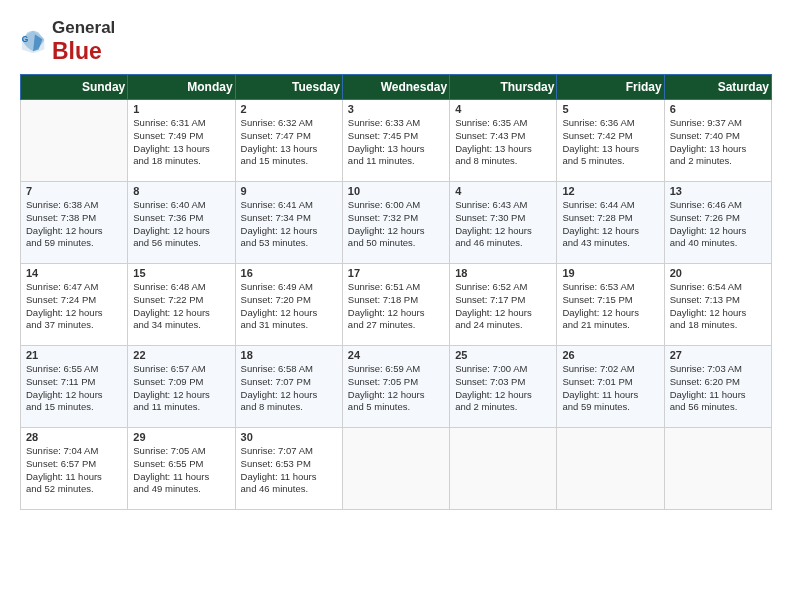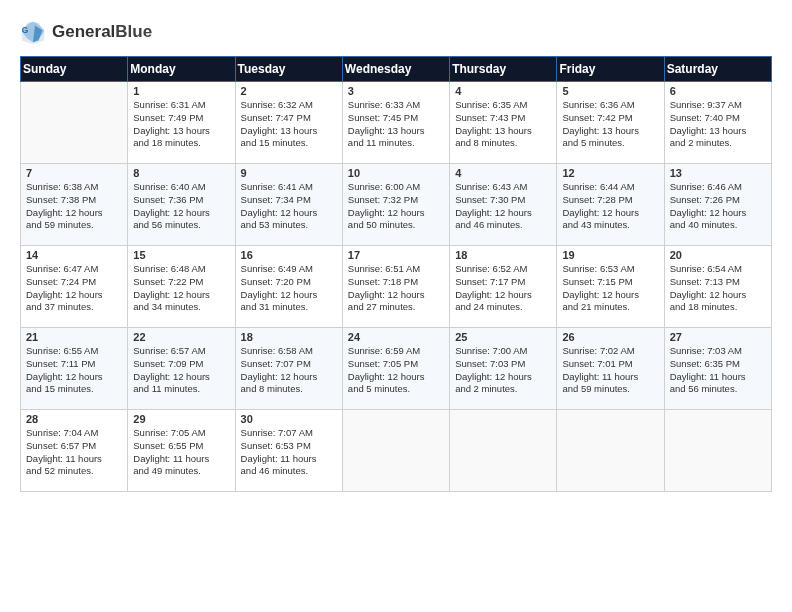--- a/index.html
+++ b/index.html
@@ -44,23 +44,23 @@
     .location {
       font-size: 14px;
       color: #555;
     }
     table {
       width: 100%;
       border-collapse: collapse;
       table-layout: fixed;
     }
     thead tr th {
-      background-color: #0f172a;
+      background-color: #14532d;
       color: white;
-      text-align: left;
+      text-align: right;
       font-size: 12px;
       font-weight: bold;
       padding: 5px 2px;
       border: 1px solid #2e6aad;
     }
     tbody tr td {
       vertical-align: top;
       border: 1px solid #d0d0d0;
       padding: 3px 5px;
       font-size: 9.5px;
@@ -93,23 +93,23 @@
 <div class="page">
   <div class="header">
     <div class="logo">
       <svg class="logo-icon" viewBox="0 0 30 30" xmlns="http://www.w3.org/2000/svg">
         <polygon points="14,4 26,12 26,24 14,28 2,24 2,12" fill="#1a6fb5" opacity="0.15"></polygon>
         <polygon points="14,4 26,12 20,28 14,28 8,28 2,12" fill="none"></polygon>
         <path d="M8 6 Q14 2 20 6 L26 14 Q22 22 14 26 Q6 22 2 14 Z" fill="#1a6fb5" opacity="0.3"></path>
         <path d="M16 8 L24 13 L20 24 L14 26" fill="#1a6fb5" opacity="0.6"></path>
         <text x="2" y="16" font-size="9" fill="#1a6fb5" font-weight="bold">G</text>
       </svg>
-      <div style="display:flex;flex-direction:row;line-height:1.15;">
+      <div style="display:flex;flex-direction:column;line-height:1.15;">
         <div style="font-size:17px;font-weight:bold;color:#333;">General</div>
-        <div style="font-size:17px;font-weight:bold;color:#404040;">Blue</div>
+        <div style="font-size:23px;font-weight:bold;color:#b91c1c;">Blue</div>
       </div>
     </div>
     <div class="title-block">
       <div class="month-title"></div>
       <div class="location"></div>
     </div>
   </div>
 
   <table>
     <thead>
@@ -310,21 +310,21 @@
           <td>
             <span class="day-num">26</span>
             <span class="cell-line">Sunrise: 7:02 AM</span>
             <span class="cell-line">Sunset: 7:01 PM</span>
             <span class="cell-line">Daylight: 11 hours</span>
             <span class="cell-line">and 59 minutes.</span>
           </td>
           <td>
             <span class="day-num">27</span>
             <span class="cell-line">Sunrise: 7:03 AM</span>
-            <span class="cell-line">Sunset: 6:35 PM</span>
+            <span class="cell-line">Sunset: 6:20 PM</span>
             <span class="cell-line">Daylight: 11 hours</span>
             <span class="cell-line">and 56 minutes.</span>
           </td>
         </tr>
         <tr>
           <td>
             <span class="day-num">28</span>
             <span class="cell-line">Sunrise: 7:04 AM</span>
             <span class="cell-line">Sunset: 6:57 PM</span>
             <span class="cell-line">Daylight: 11 hours</span>

